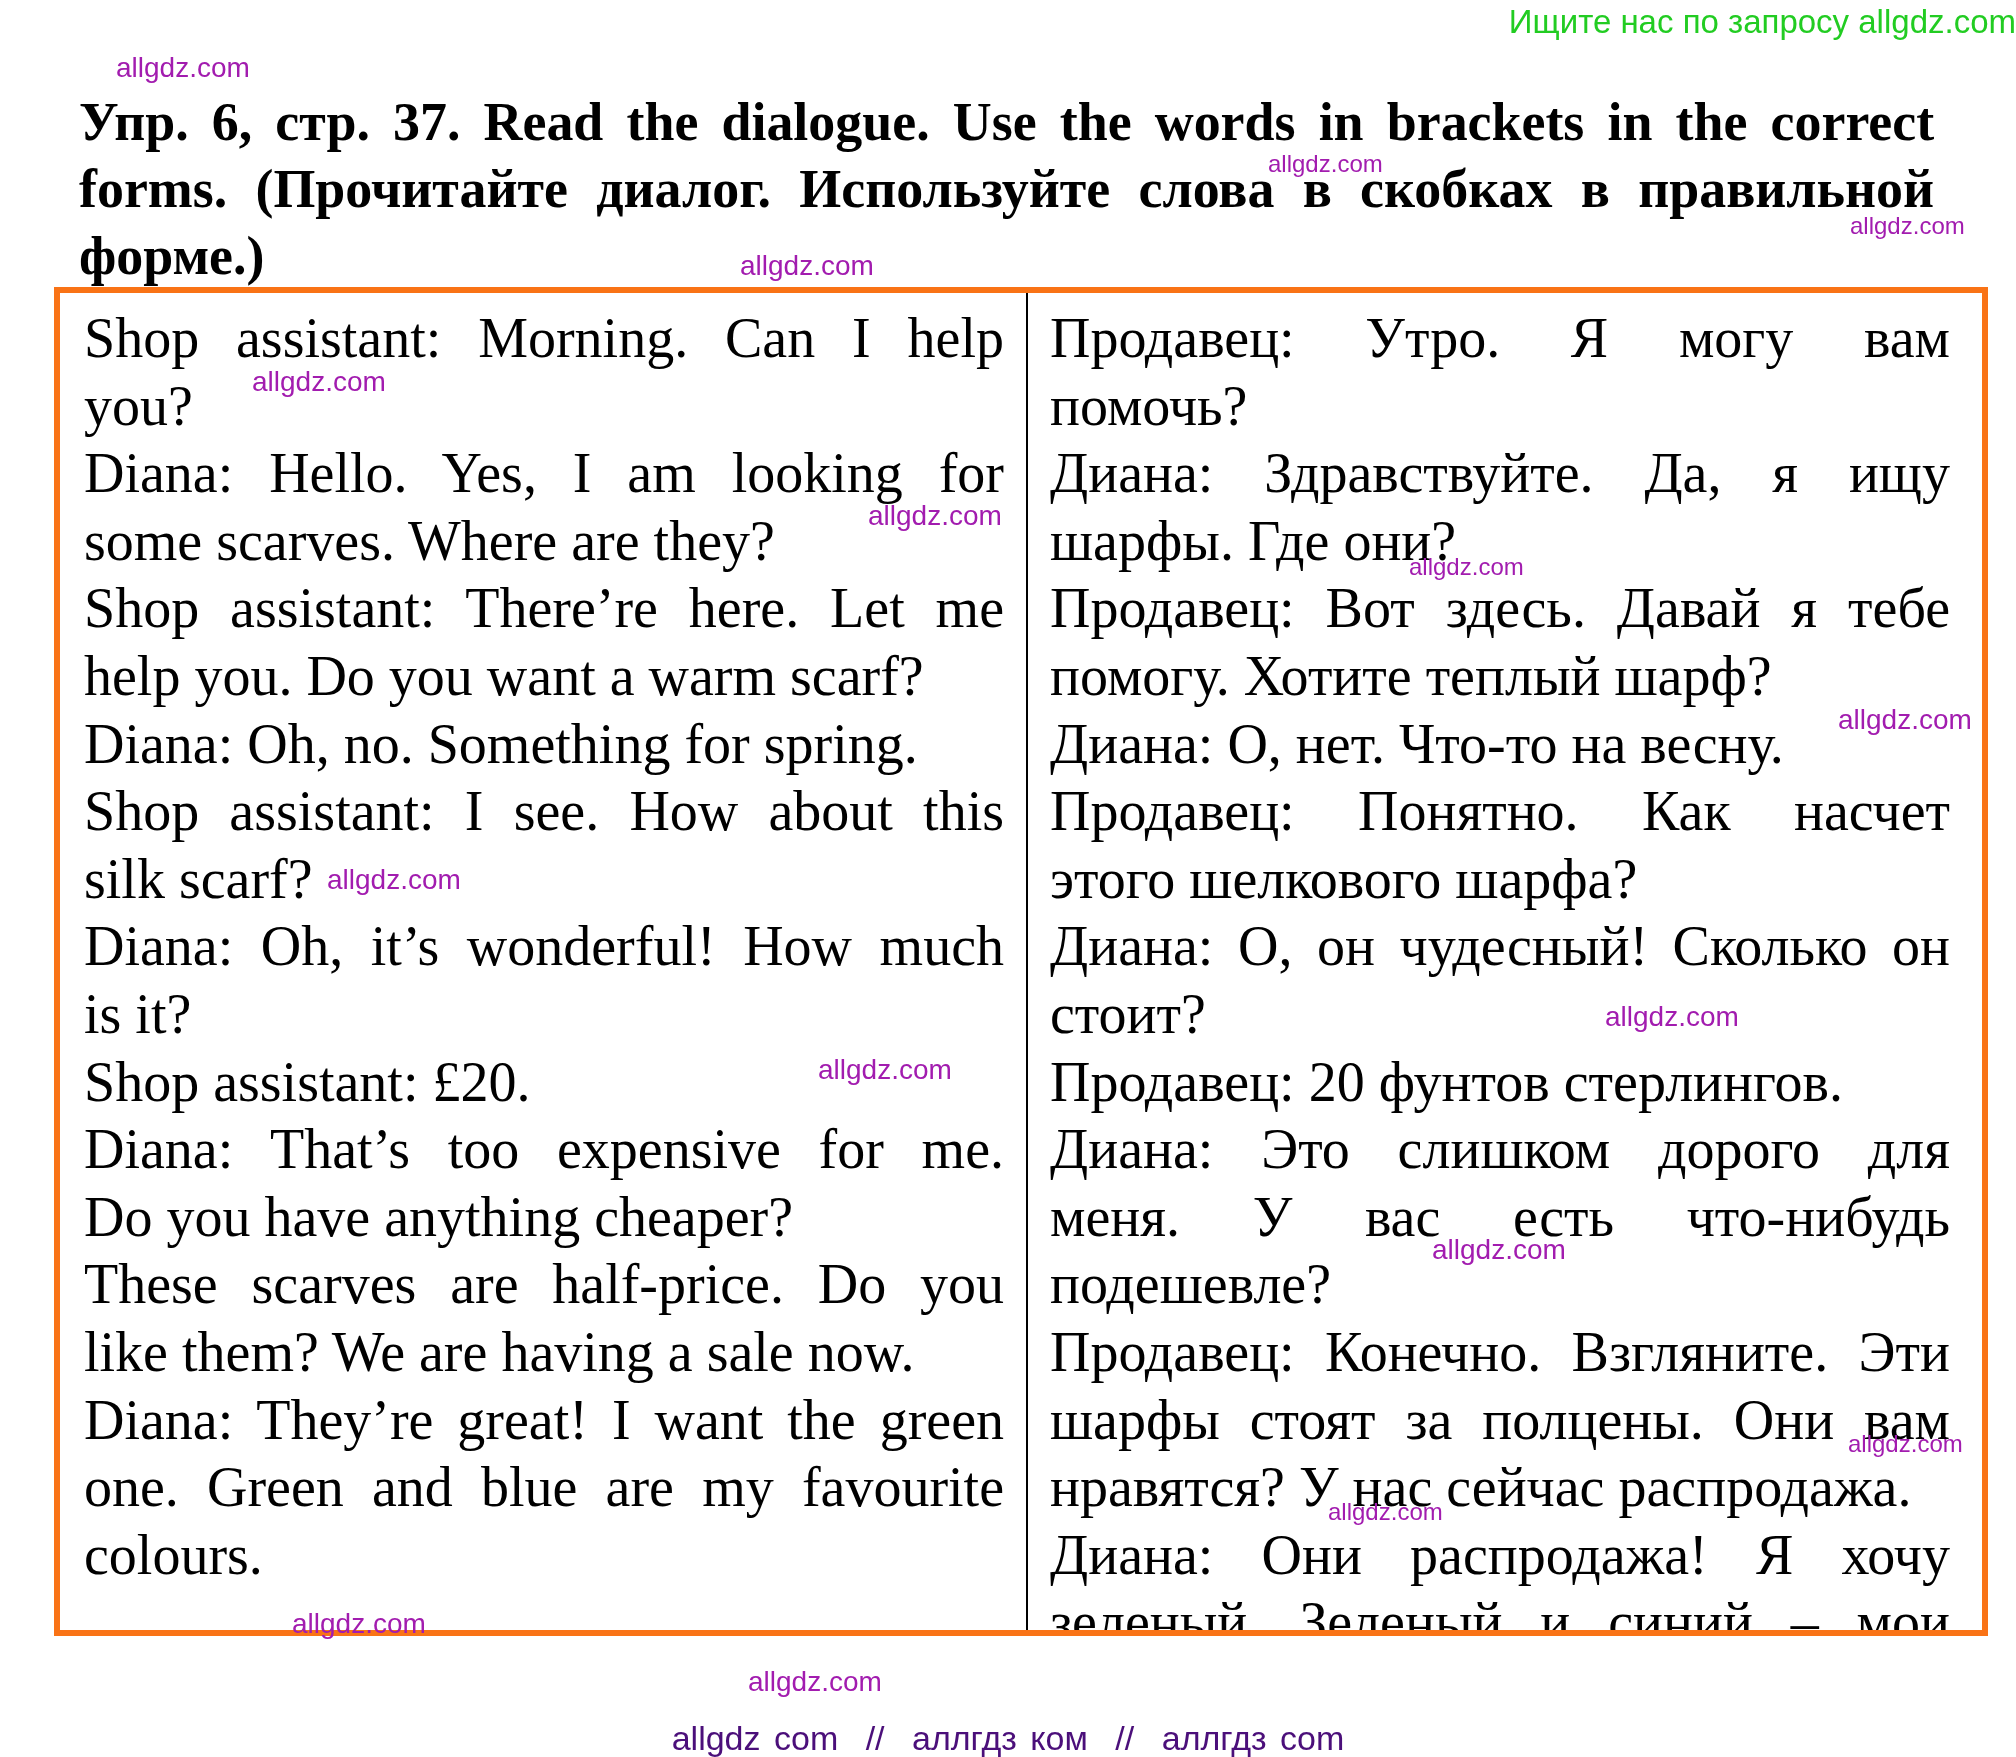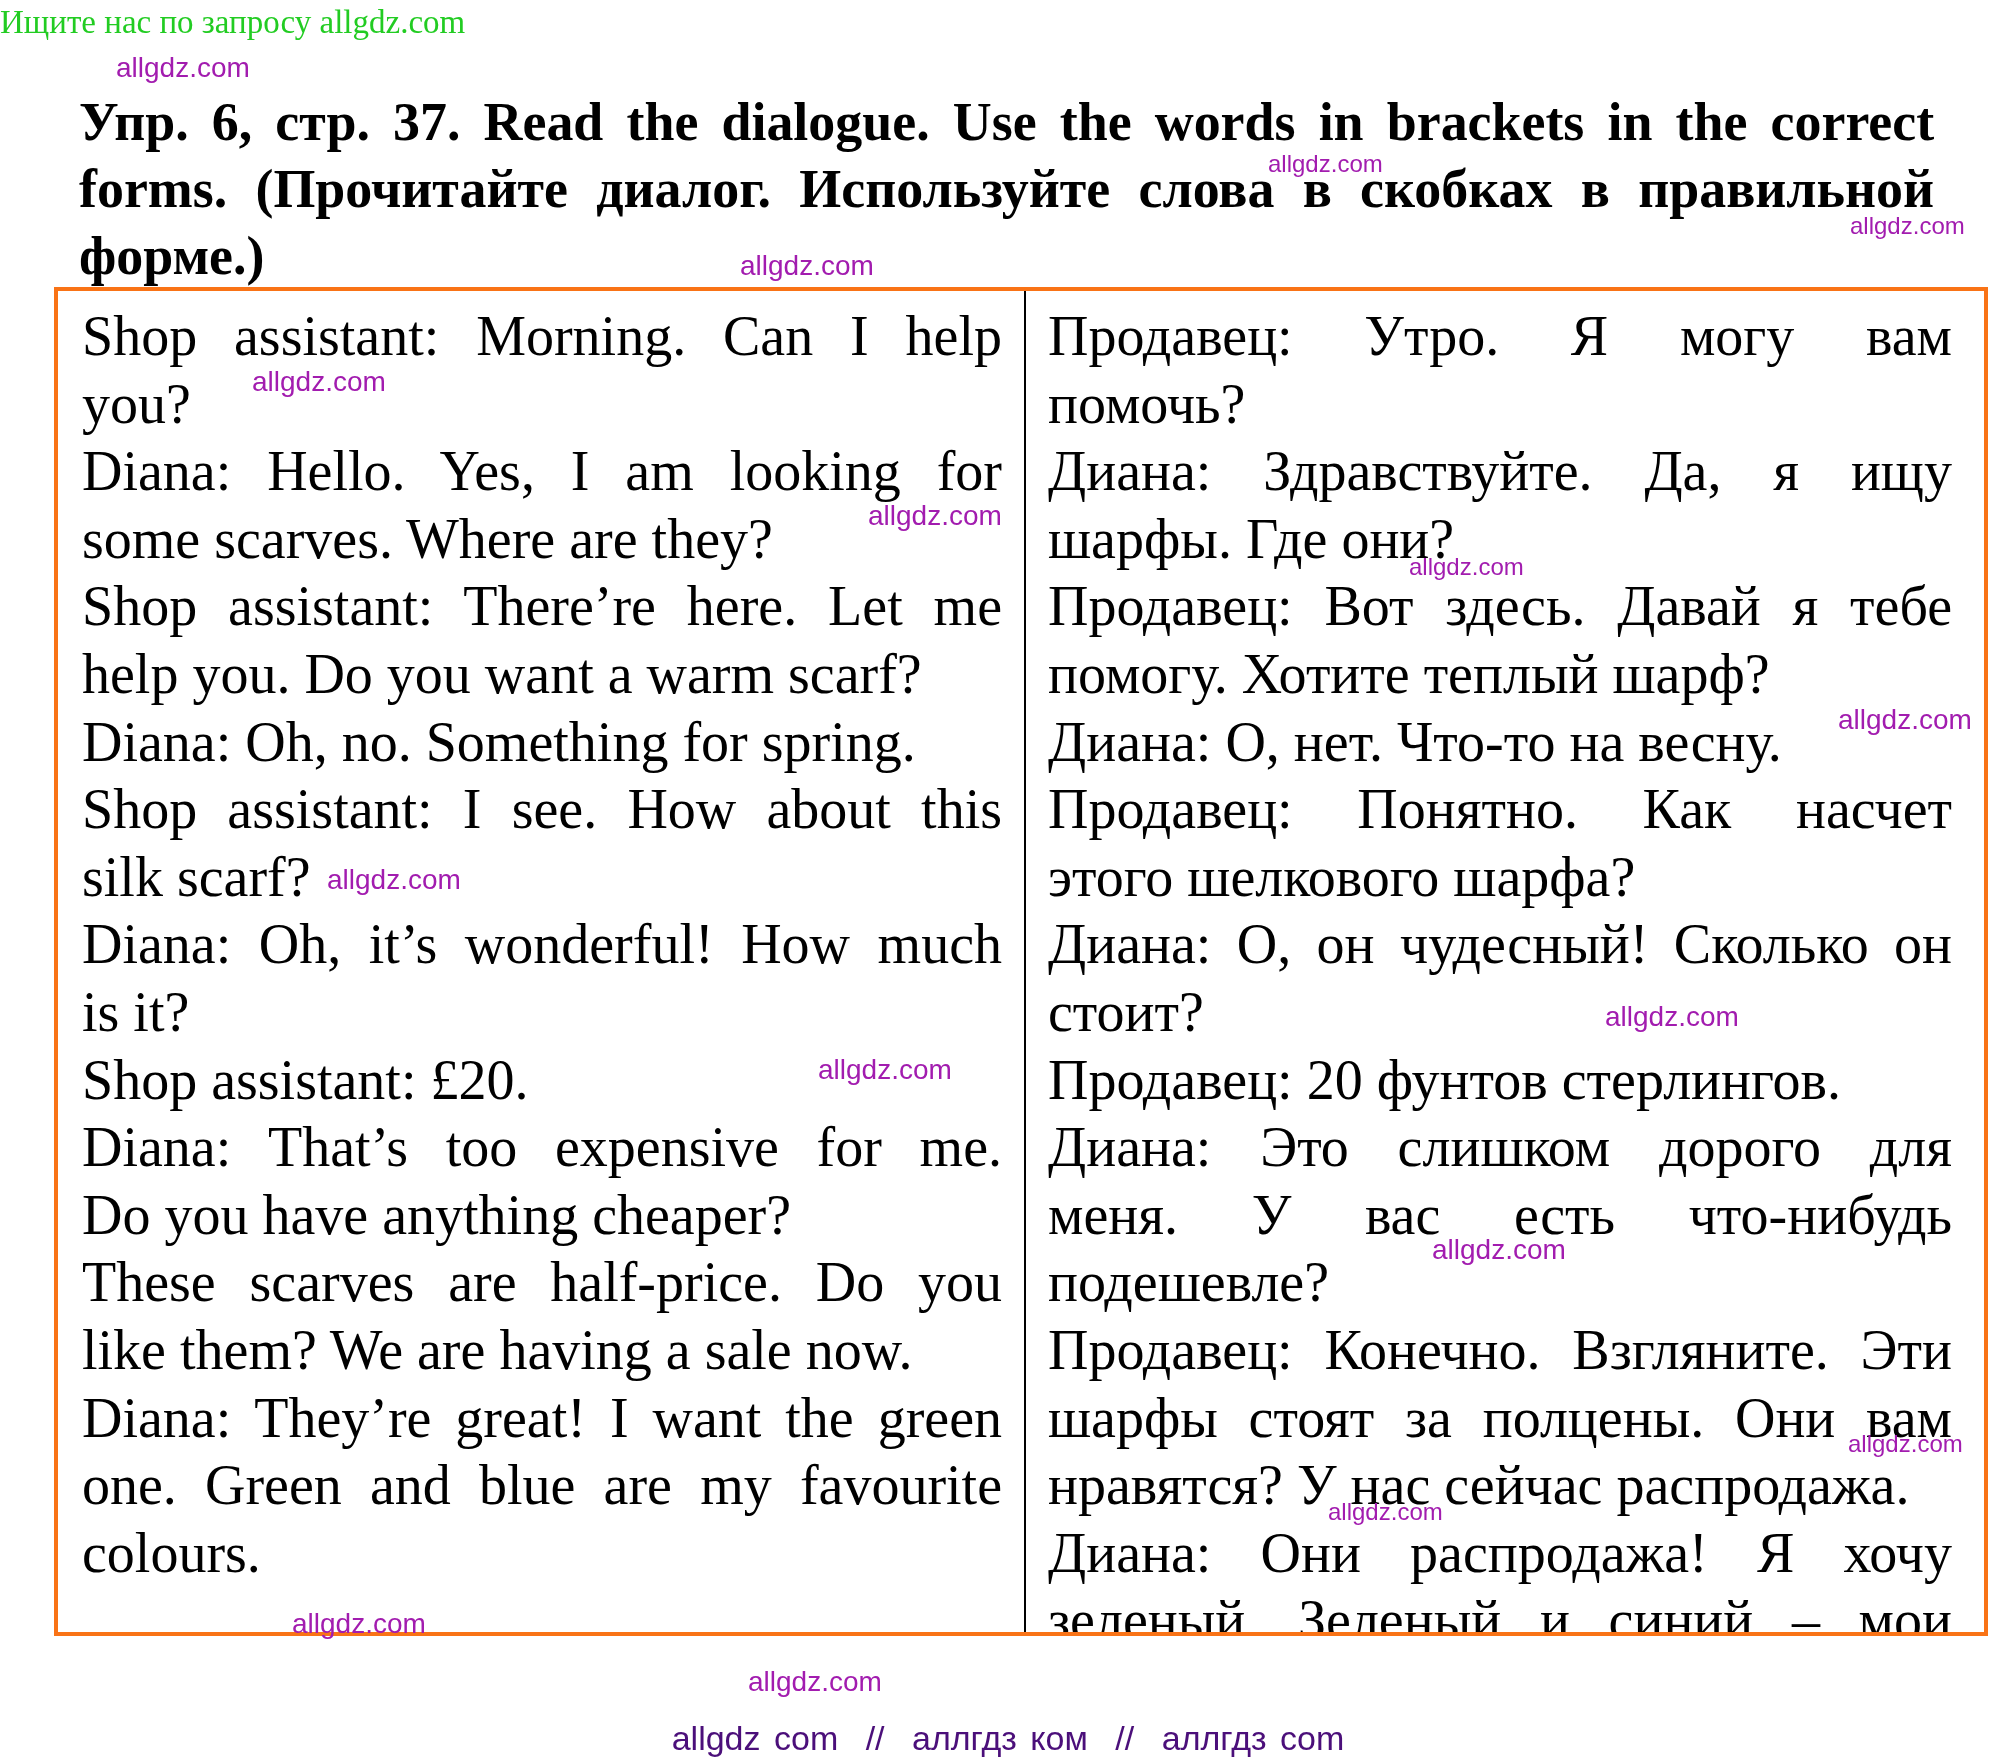--- a/index.html
+++ b/index.html
@@ -1,31 +1,31 @@
 <!DOCTYPE html>
 <html><head>
 <meta charset="utf-8">
 <style>
   html, body { margin: 0; padding: 0; background: #ffffff; }
   body { width: 2016px; height: 1757px; position: relative; overflow: hidden; }
   .banner {
     position: absolute; left: 0; width: 2016px; top: 0; height: 44px;
-    text-align: left; font-family: Liberation Serif, serif;
+    text-align: right; font-family: Liberation Sans, sans-serif;
     font-size: 33px; line-height: 44px;
   }
   .title {
     position: absolute; left: 79px; top: 88px; width: 1893px;
     font-family: "Liberation Serif", serif; font-weight: bold;
     font-size: 55px; line-height: 67px; color: #000;
     text-align: justify; text-align-last: left;
     transform: scaleX(0.98); transform-origin: left top;
   }
   .table {
     position: absolute; left: 54px; top: 287px; width: 1934px; height: 1349px;
-    border: 4px solid #f97316; box-sizing: border-box;
+    border: 6px solid #f97316; box-sizing: border-box;
     display: flex;
   }
   .col {
     box-sizing: border-box; padding: 12px 22px 0 24px; height: 100%;
     font-family: "Liberation Serif", serif; font-size: 56px; line-height: 67.6px;
     color: #000; text-align: justify; text-align-last: left;
     overflow: hidden;
   }
   .col.left { width: 968px; border-right: 2px solid #000; }
   .col.right { flex: 1; padding-left: 22px; padding-right: 32px; }

